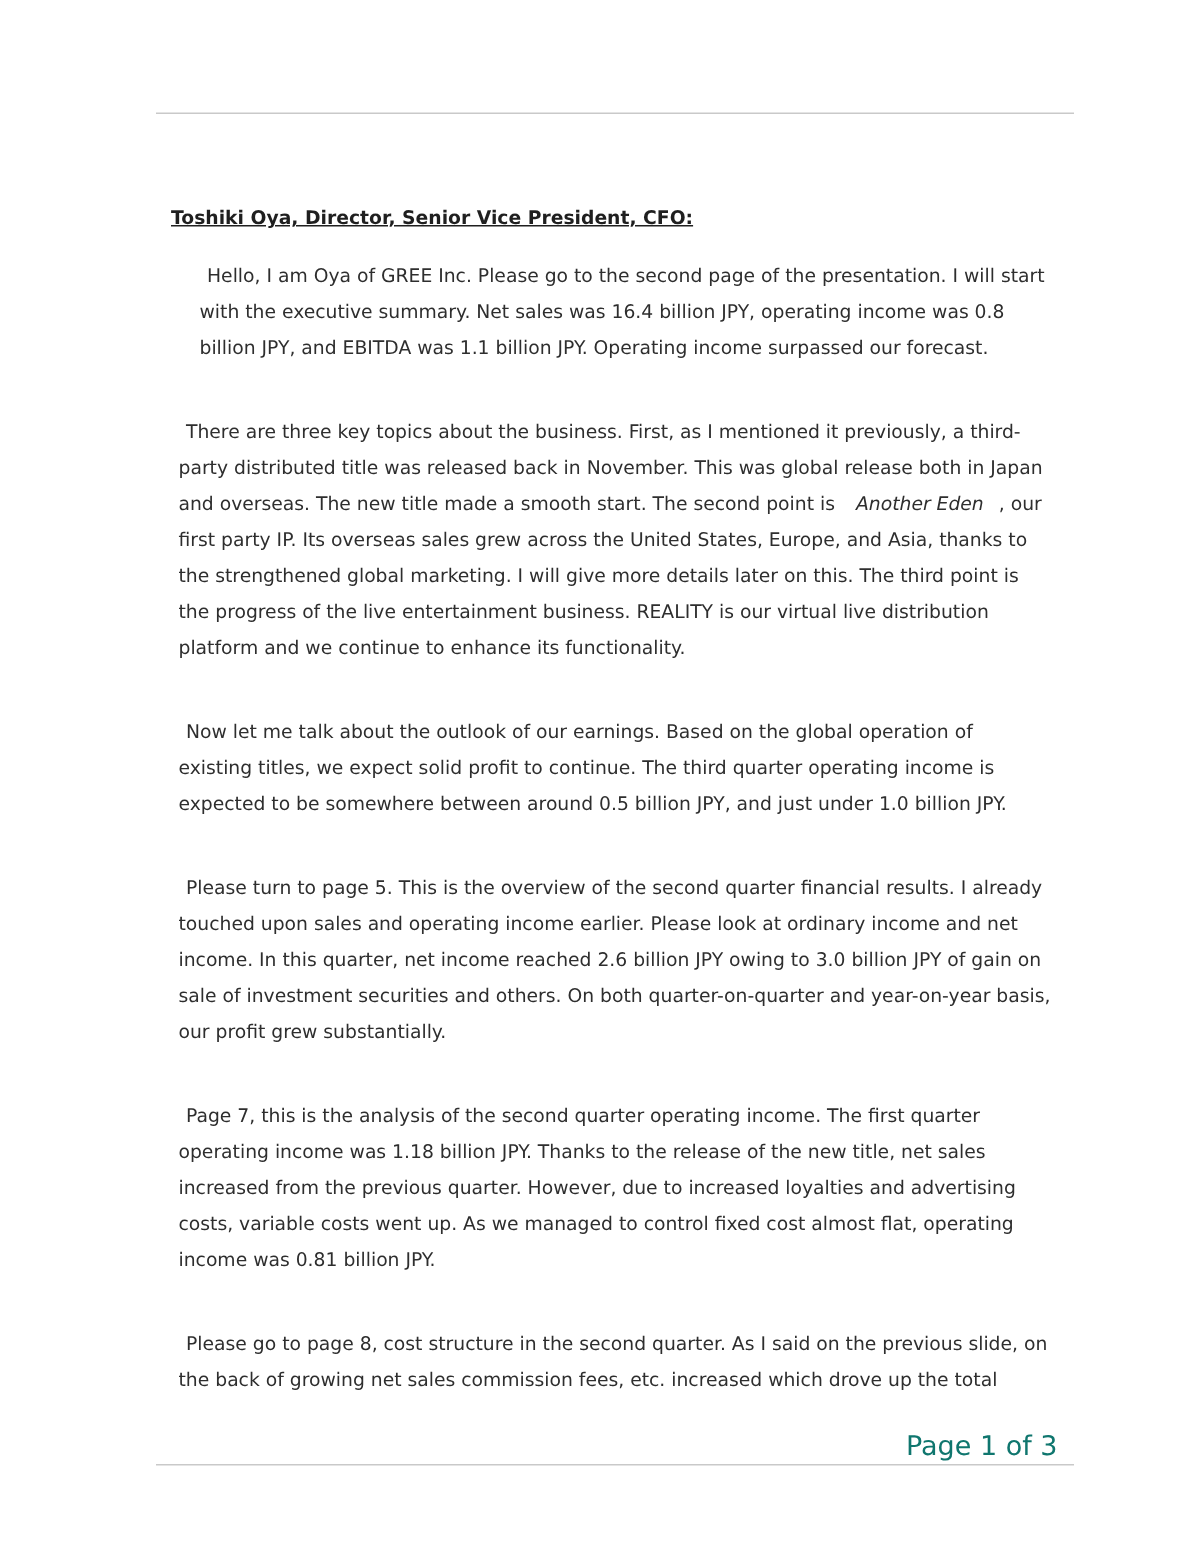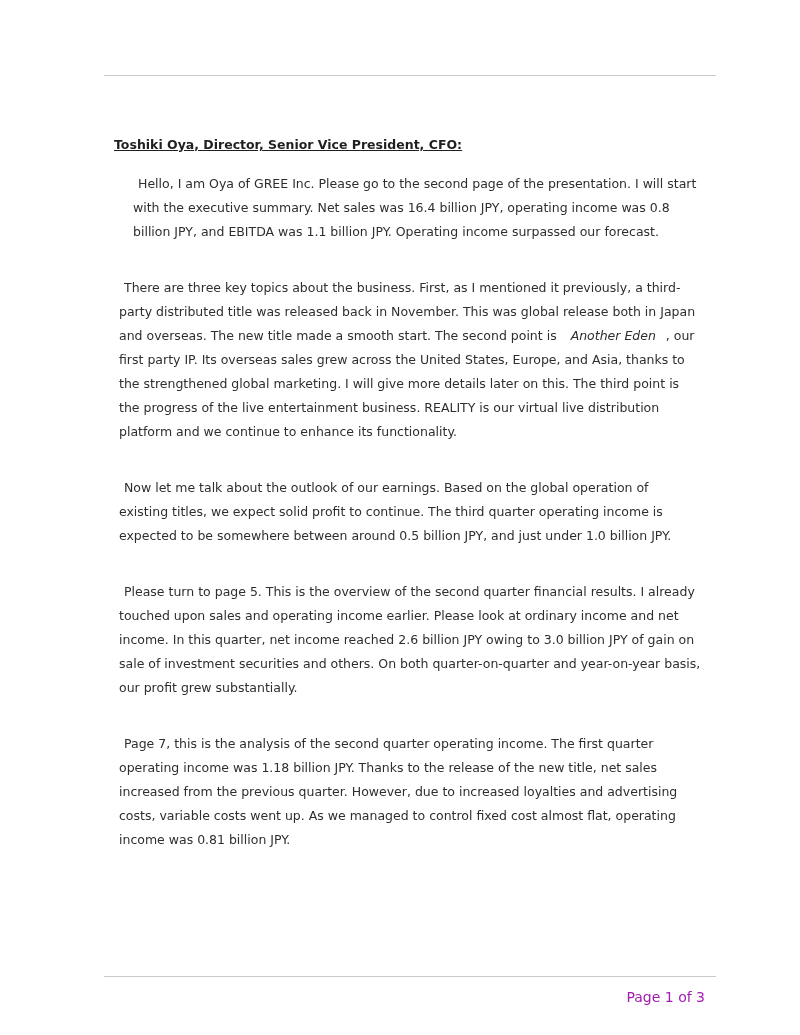--- a/index.html
+++ b/index.html
@@ -41,40 +41,41 @@
     color: #1f1f1f;
   }
   .para {
     margin-top: 22px;
     text-align: left;
   }
   .paragraphs .para:first-child { margin-top: 0; margin-left: 14px; }
   .italic { font-style: italic; text-align: center; }
   .footer-text {
     position: absolute;
-    top: 973px;
+    top: 941px;
     right: 100px;
-    font-size: 14px;
-    color: #a21caf;
+    font-size: 18px;
+    color: #0f766e;
     line-height: 18px;
   }
 </style>
 </head>
 <body>
 
 <div class="page">
   <hr class="rule rule-top">
 
   <div class="content">
     <h1 class="heading">Toshiki Oya, Director, Senior Vice President, CFO:</h1>
     <div class="paragraphs">
         <p class="para"><span>Hello, I am Oya of GREE Inc. Please go to the second page of the presentation. I will start with the executive summary. Net sales was 16.4 billion JPY, operating income was 0.8 billion JPY, and EBITDA was 1.1 billion JPY. Operating income surpassed our forecast.</span></p>
         <p class="para"><span>There are three key topics about the business. First, as I mentioned it previously, a third-party distributed title was released back in November. This was global release both in Japan and overseas. The new title made a smooth start. The second point is </span><span class="italic">Another Eden</span><span>, our first party IP. Its overseas sales grew across the United States, Europe, and Asia, thanks to the strengthened global marketing. I will give more details later on this. The third point is the progress of the live entertainment business. REALITY is our virtual live distribution platform and we continue to enhance its functionality.</span></p>
         <p class="para"><span>Now let me talk about the outlook of our earnings. Based on the global operation of existing titles, we expect solid profit to continue. The third quarter operating income is expected to be somewhere between around 0.5 billion JPY, and just under 1.0 billion JPY.</span></p>
         <p class="para"><span>Please turn to page 5. This is the overview of the second quarter financial results. I already touched upon sales and operating income earlier. Please look at ordinary income and net income. In this quarter, net income reached 2.6 billion JPY owing to 3.0 billion JPY of gain on sale of investment securities and others. On both quarter-on-quarter and year-on-year basis, our profit grew substantially.</span></p>
         <p class="para"><span>Page 7, this is the analysis of the second quarter operating income. The first quarter operating income was 1.18 billion JPY. Thanks to the release of the new title, net sales increased from the previous quarter. However, due to increased loyalties and advertising costs, variable costs went up. As we managed to control fixed cost almost flat, operating income was 0.81 billion JPY.</span></p>
+        <p class="para"><span>Please go to page 8, cost structure in the second quarter. As I said on the previous slide, on the back of growing net sales commission fees, etc. increased which drove up the total</span></p>
       </div>
   </div>
 
   <hr class="rule rule-bottom">
 
   <div class="footer-text">Page 1 of 3</div>
 </div>
 
 </body></html>

